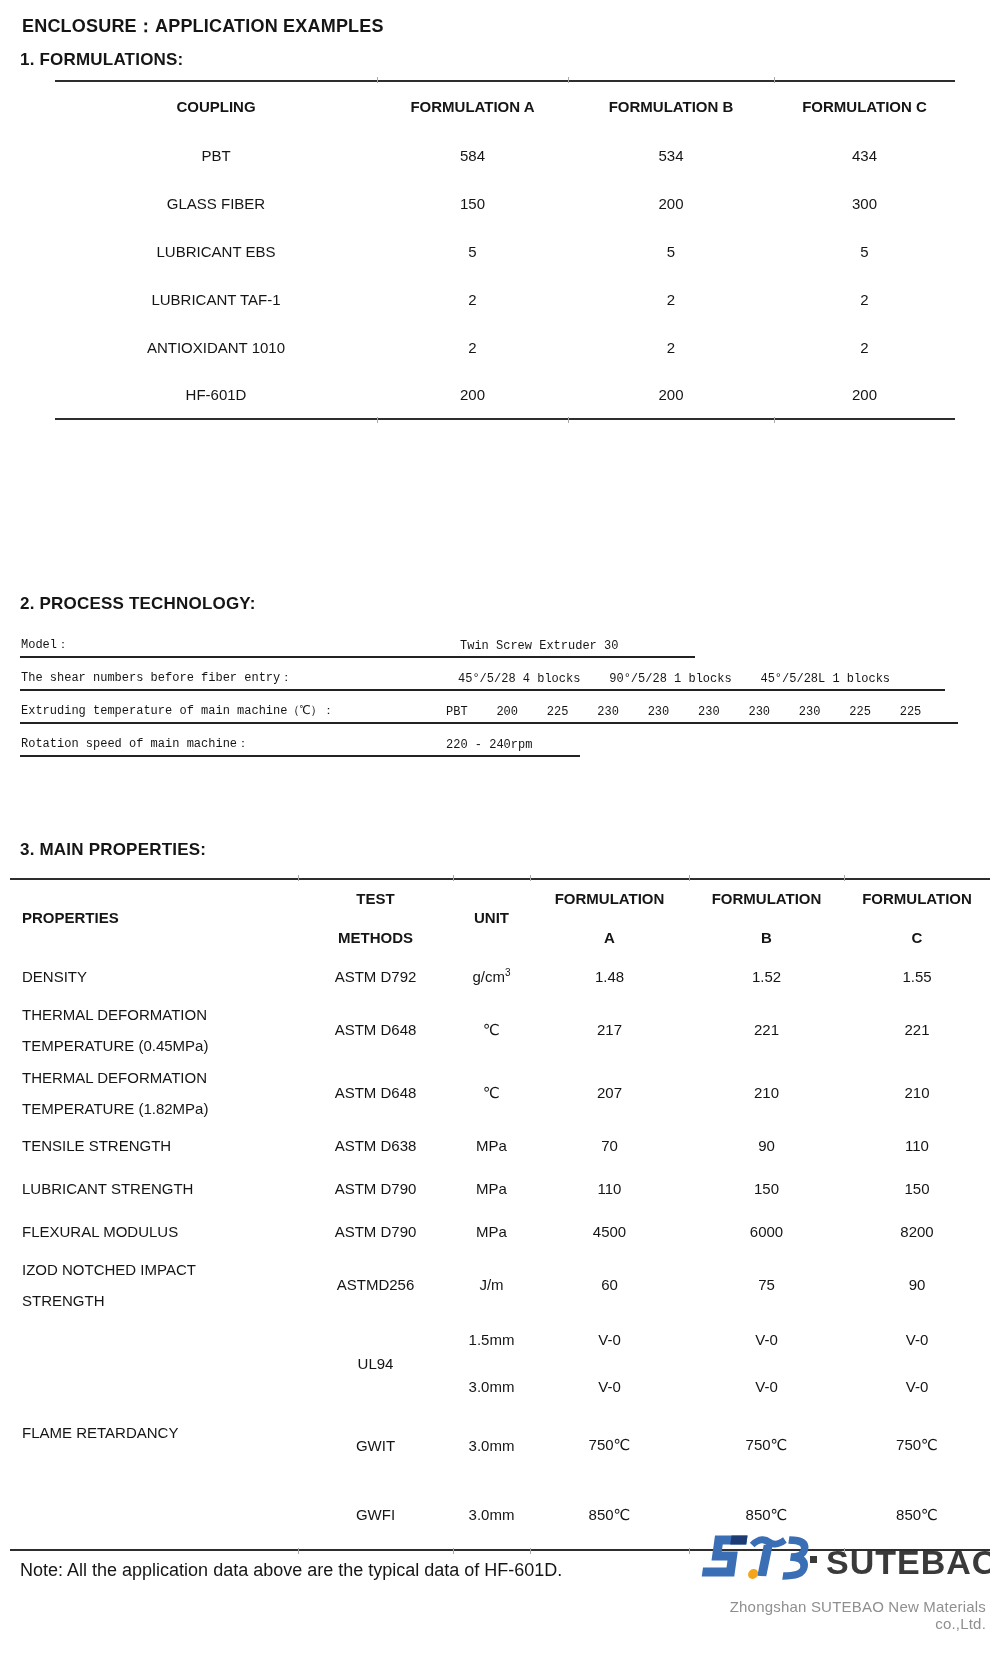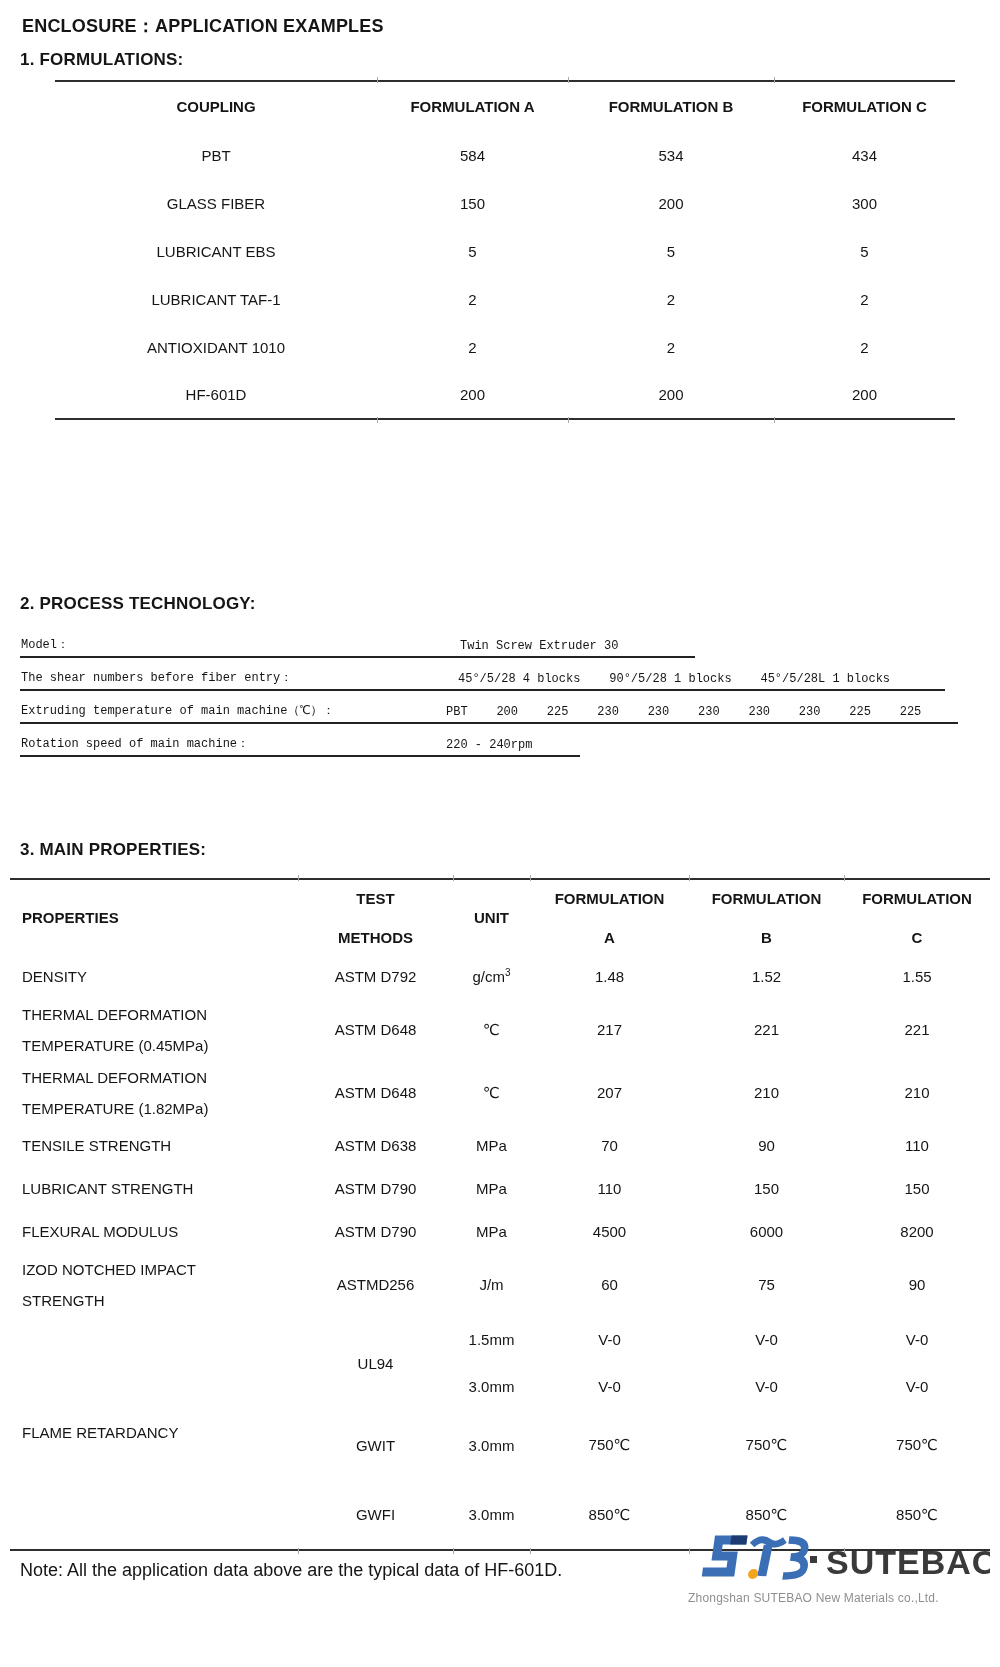--- a/index.html
+++ b/index.html
@@ -61,22 +61,22 @@
   .proc-label { position:absolute; left:1px; bottom:3px; }
   .proc-value { position:absolute; bottom:3px; }
 
   
   .note-line { position:absolute; left:20px; top:1560px; font-size:18px; }
   .note-line b { font-weight:normal;margin-top:16px; }
 
   
   .logo-box { position:absolute; left:688px; top:1532px; width:302px; }
   .logo-sub {
-    font-size:12px; color:#8f8f8f; letter-spacing:.2px;
-    padding-right:4px; margin-top:1px;
+    font-size:15px; color:#8f8f8f; letter-spacing:.2px;
+    text-align:right; padding-right:4px; margin-top:8px;
   }
 </style>
 </head>
 <body>
 
 <div class="doc-title">ENCLOSURE：APPLICATION EXAMPLES</div>
 <div class="sec-heading" id="heading-1">1. FORMULATIONS:</div>
 <div class="sec-heading" id="heading-2">2. PROCESS TECHNOLOGY:</div>
 <div class="sec-heading" id="heading-3">3. MAIN PROPERTIES:</div>
 

